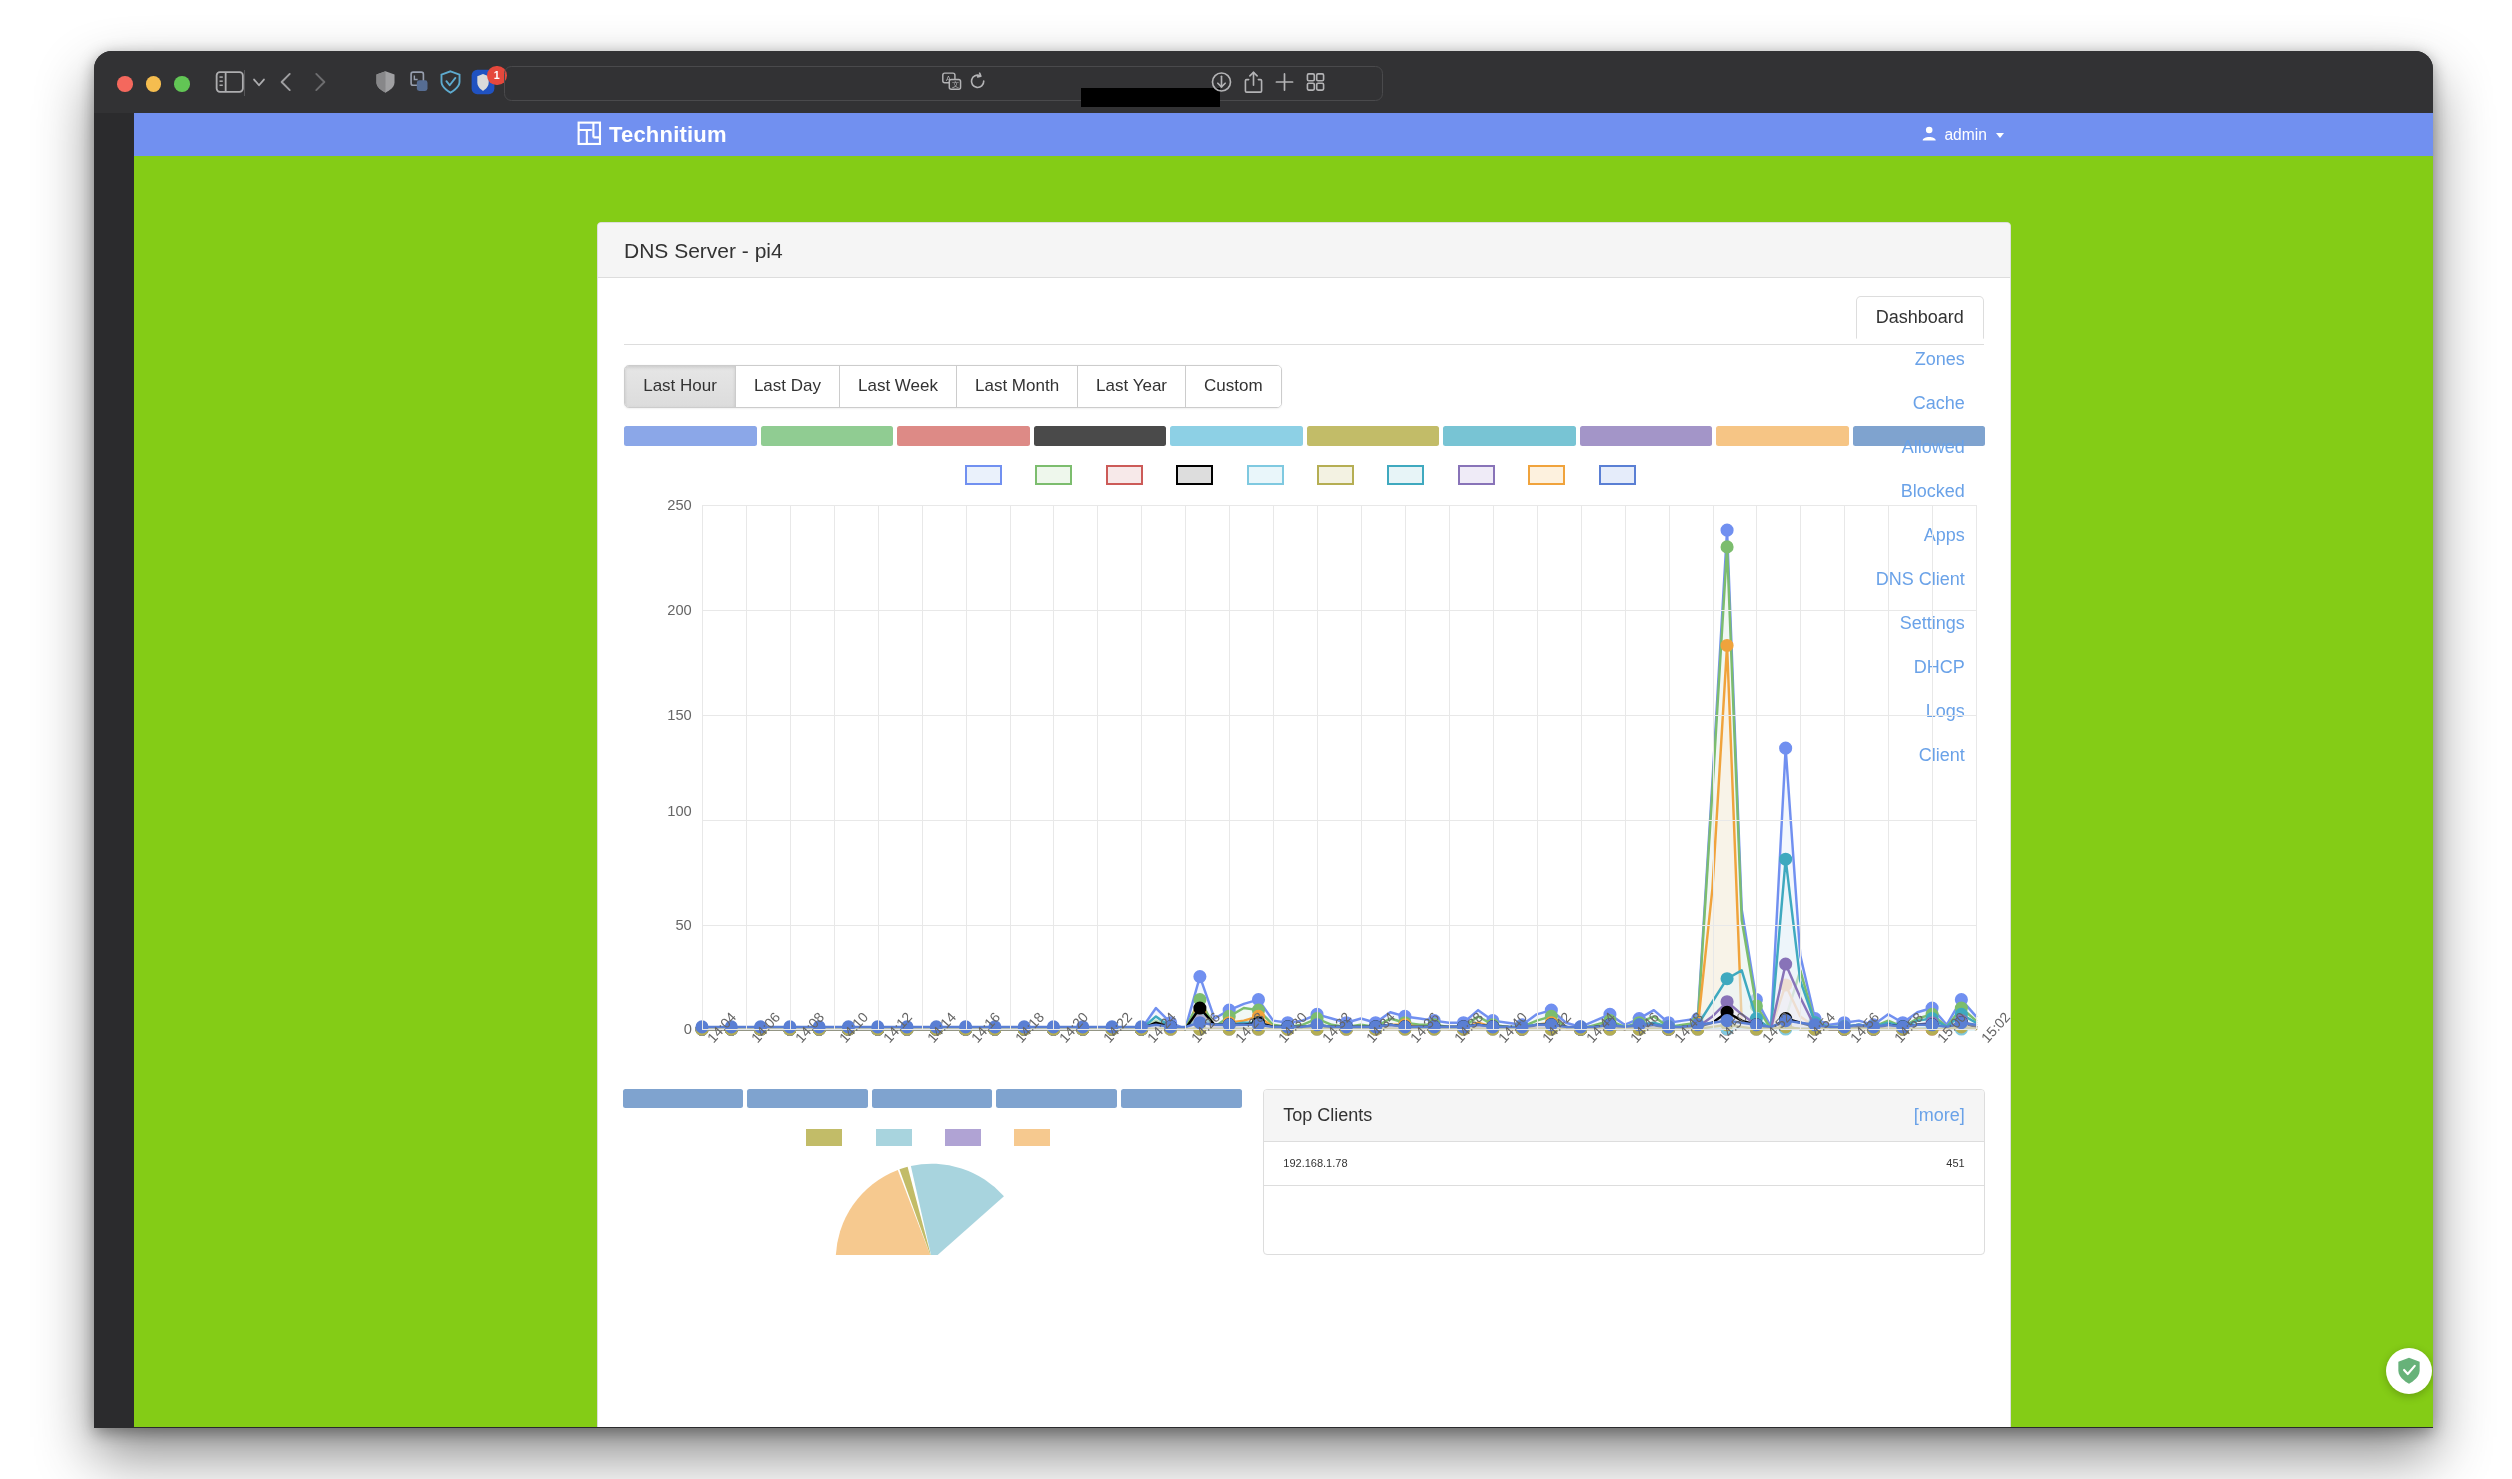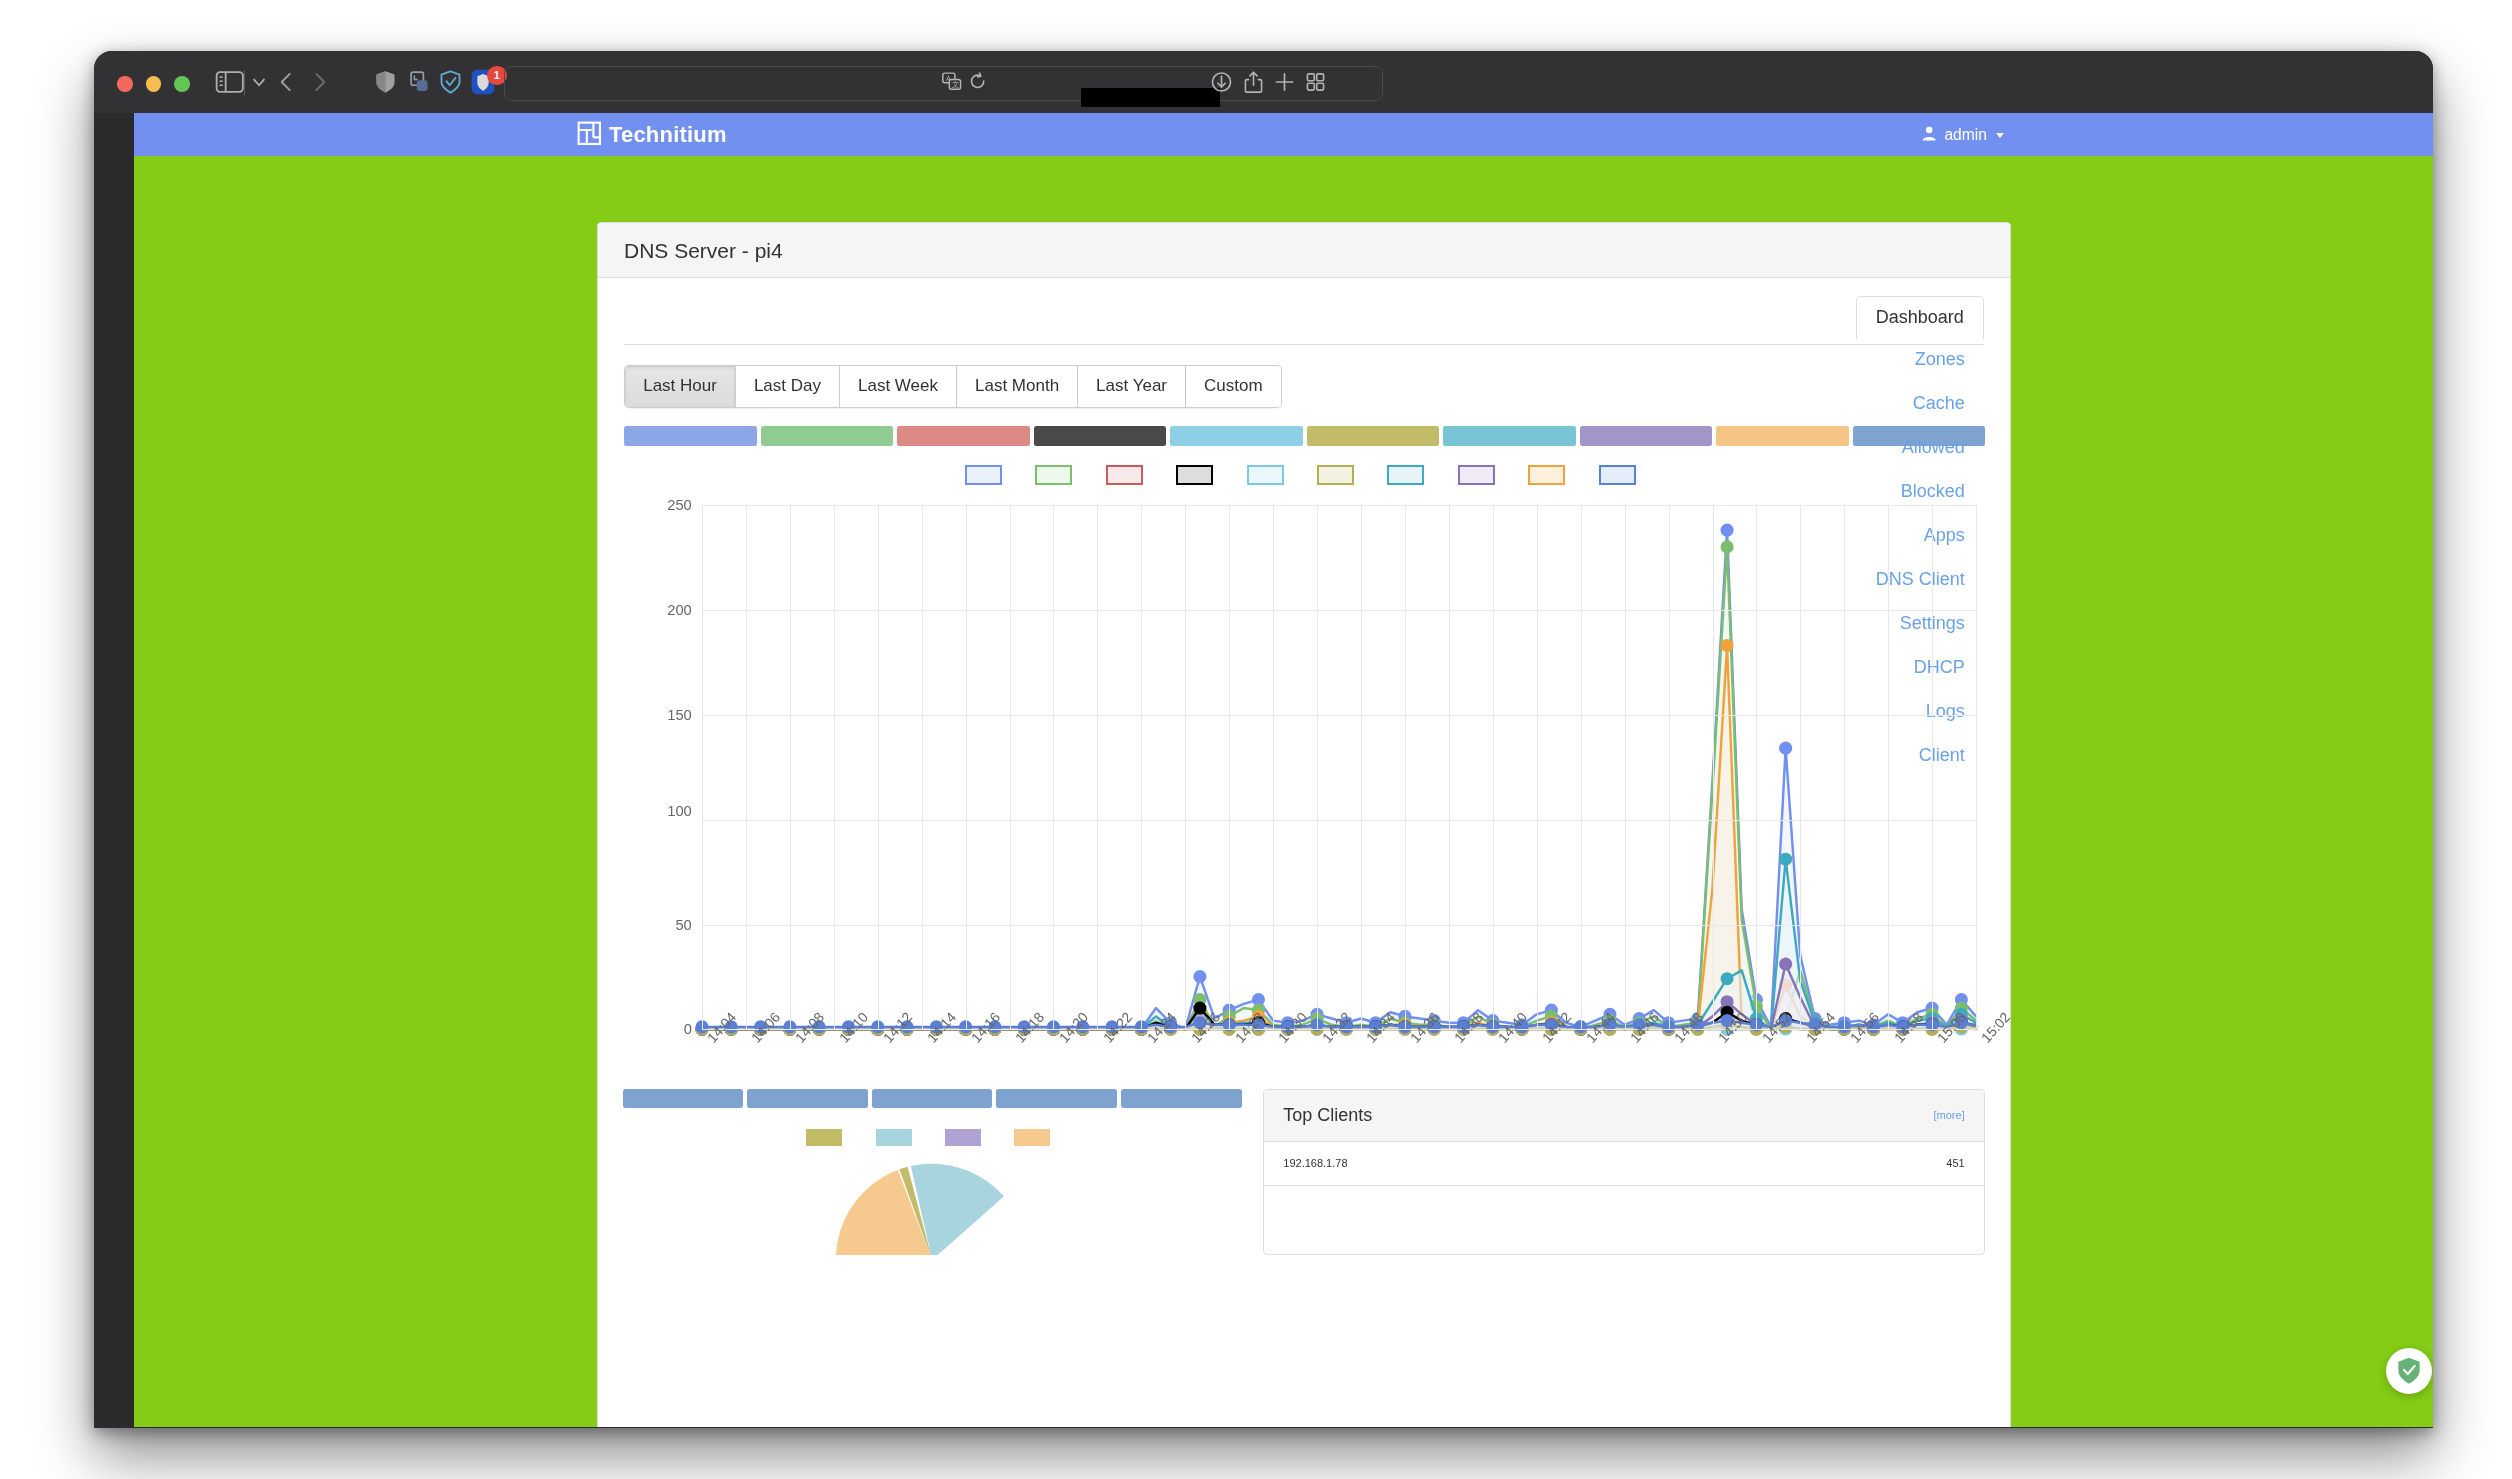--- a/index.html
+++ b/index.html
@@ -124,21 +124,21 @@
   .stat2{flex:1;background:#7fa3cf;color:#fff;padding:9px 9.8px 10.7px 9.8px;border-radius:2.5px;min-width:0;}
   .stat2 .v{font-size:19px;font-weight:700;line-height:1.2;}
   .stat2 .l{font-size:14px;font-weight:700;line-height:1.3;}
   #pieLegend{display:flex;justify-content:center;margin-top:21px;}
   #pieWrap{position:relative;height:98px;margin-top:11.5px;overflow:hidden;}
 
   #rightBottom{flex:1;border:0.8px solid #ddd;border-radius:4.1px;overflow:hidden;background:#fff;}
   #tcHead{height:51px;background:#f5f5f5;border-bottom:0.8px solid #ddd;display:flex;align-items:center;
       justify-content:space-between;padding:0 19.7px;}
   #tcTitle{font-size:18px;color:#333;}
-  #tcMore{font-size:11px;color:#6aa2e8;cursor:pointer;}
+  #tcMore{font-size:18px;color:#6aa2e8;cursor:pointer;}
   .tcRow{display:flex;justify-content:space-between;padding:15.6px 19.7px;border-bottom:0.8px solid #ddd;}
   .tcRow.hdr span{font-weight:700;font-size:17px;color:#222;}
   .tcRow span{font-size:11px;color:#333;}
 
   
   #adguard{position:absolute;right:41px;bottom:34px;width:46px;height:46px;border-radius:50%;
      background:#fff;box-shadow:0 2.5px 8.2px rgba(0,0,0,.22);display:flex;align-items:center;justify-content:center;}
 </style>
 </head>
 <body>

